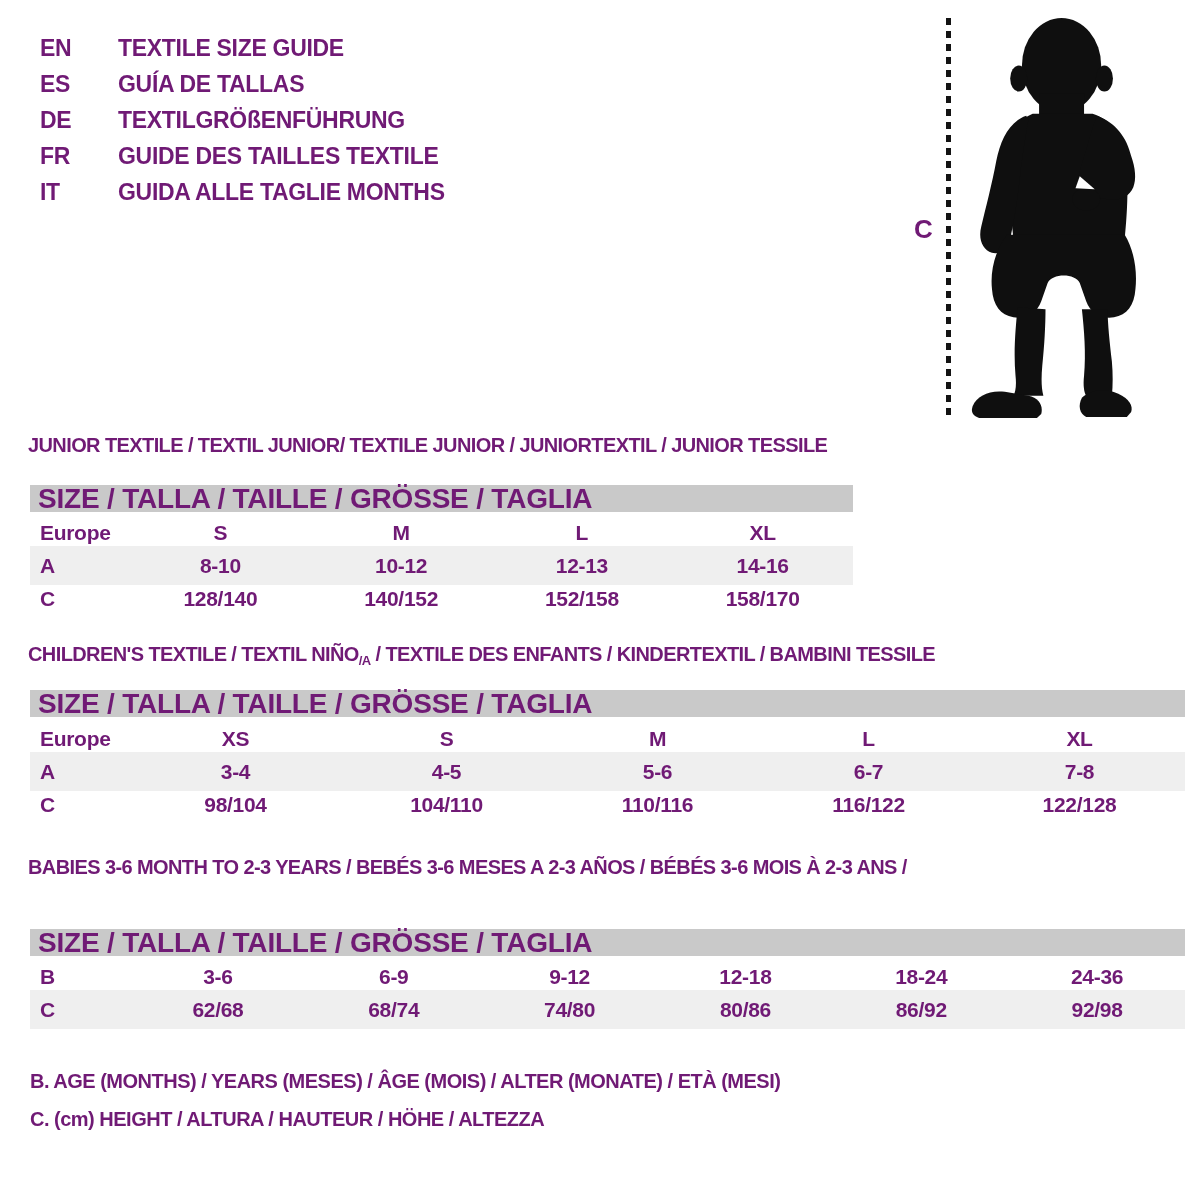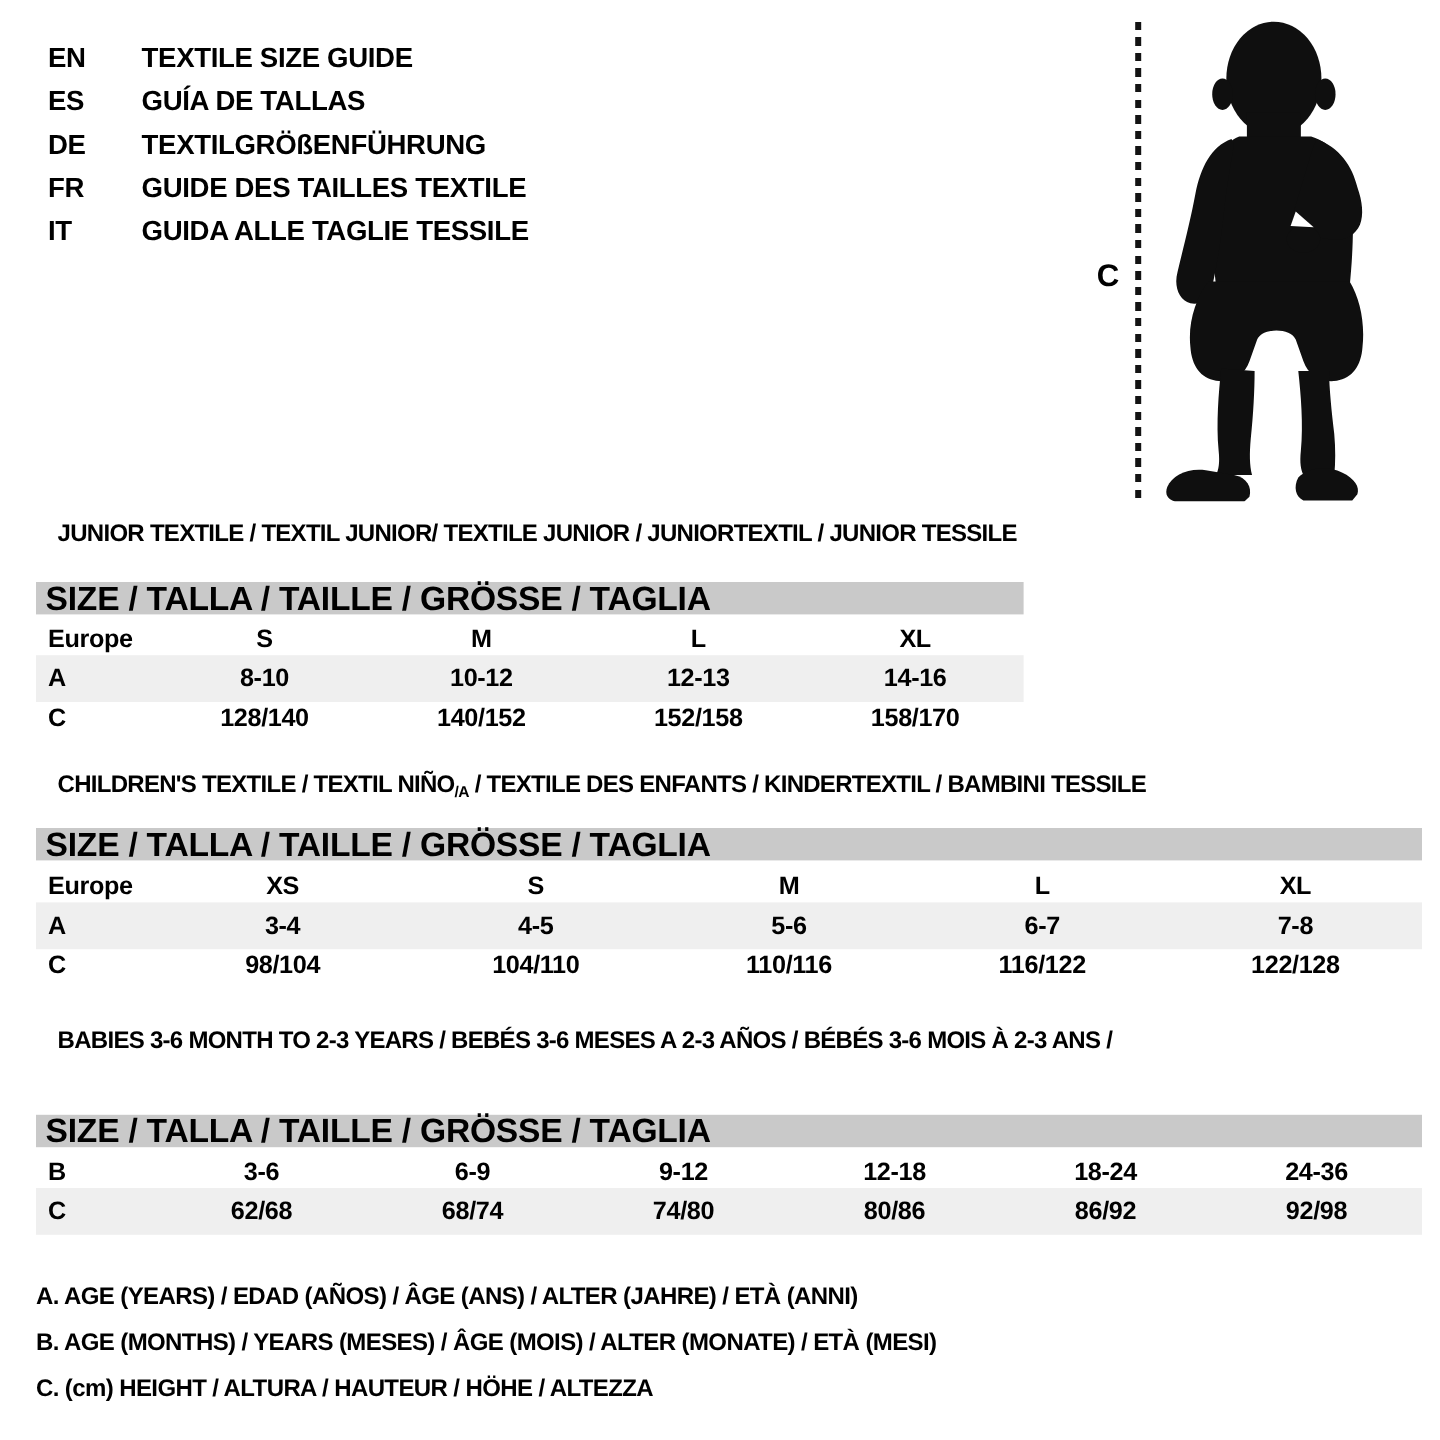--- a/index.html
+++ b/index.html
@@ -3,41 +3,41 @@
 <meta charset="utf-8">
 <style>
   * { margin:0; padding:0; box-sizing:border-box; }
   html,body { background:#ffffff; }
   .sheet {
     position:relative;
     width:1200px; height:1200px;
     background:#ffffff;
     font-family:"Liberation Sans","DejaVu Sans",sans-serif;
     font-weight:700;
-    color:#000000;
+    color:#701a75;
     overflow:hidden;
   }
 
   
   .langs { position:absolute; left:40px; top:30px; }
   .lang-row { display:flex; height:36px; align-items:center; font-size:23px; letter-spacing:-0.3px; }
   .lang-row .code { width:78px; }
   .lang-row .ltitle { white-space:nowrap; }
 
   
   .figure { position:absolute; left:900px; top:10px; width:260px; height:415px; }
   .c-label { position:absolute; left:14px; top:204px; font-size:26px; }
   .dash-line {
     position:absolute; left:46px; top:8px; width:5px; height:400px;
     background:repeating-linear-gradient(to bottom,#131313 0 7px, transparent 7px 13px);
   }
   .silhouette { position:absolute; left:62px; top:5px; }
 
   
-  .sec-title { position:absolute; left:48px; font-size:20px; letter-spacing:-0.6px; white-space:nowrap; }
+  .sec-title { position:absolute; left:28px; font-size:20px; letter-spacing:-0.6px; white-space:nowrap; }
   .sec-title .sub { font-size:13px; vertical-align:-4px; }
   .title-junior { top:434px; }
   .title-children { top:643px; }
   .title-babies { top:848px; line-height:38px; }
 
   
   .size-bar {
     position:absolute; left:30px; height:27px;
     background:#c9c9c9;
     font-size:28px; line-height:27px; letter-spacing:-0.2px;
@@ -93,21 +93,21 @@
     <div class="lang-row">
       <span class="code">DE</span>
       <span class="ltitle">TEXTILGRÖßENFÜHRUNG</span>
     </div>
     <div class="lang-row">
       <span class="code">FR</span>
       <span class="ltitle">GUIDE DES TAILLES TEXTILE</span>
     </div>
     <div class="lang-row">
       <span class="code">IT</span>
-      <span class="ltitle">GUIDA ALLE TAGLIE TESSILE</span>
+      <span class="ltitle">GUIDA ALLE TAGLIE MONTHS</span>
     </div>
   </div>
 
   <div class="figure">
     <span class="c-label">C</span>
     <div class="dash-line"></div>
     <svg class="silhouette" width="182" height="403" viewBox="0 0 170 400" preserveAspectRatio="none">
       <g fill="#0f0f0f">
 
         <ellipse cx="93" cy="50" rx="37" ry="47"></ellipse>
@@ -217,18 +217,17 @@
     <span class="lbl">C</span>
     <span class="val">62/68</span>
     <span class="val">68/74</span>
     <span class="val">74/80</span>
     <span class="val">80/86</span>
     <span class="val">86/92</span>
     <span class="val">92/98</span>
   </div>
 
   <div class="legend">
-    <div class="legend-line">A. AGE (YEARS) / EDAD (AÑOS) / ÂGE (ANS) / ALTER (JAHRE) / ETÀ (ANNI)</div>
     <div class="legend-line">B. AGE (MONTHS) / YEARS (MESES) / ÂGE (MOIS) / ALTER (MONATE) / ETÀ (MESI)</div>
     <div class="legend-line">C. (cm) HEIGHT / ALTURA / HAUTEUR / HÖHE / ALTEZZA</div>
   </div>
 
 </div>
 
 </body></html>

